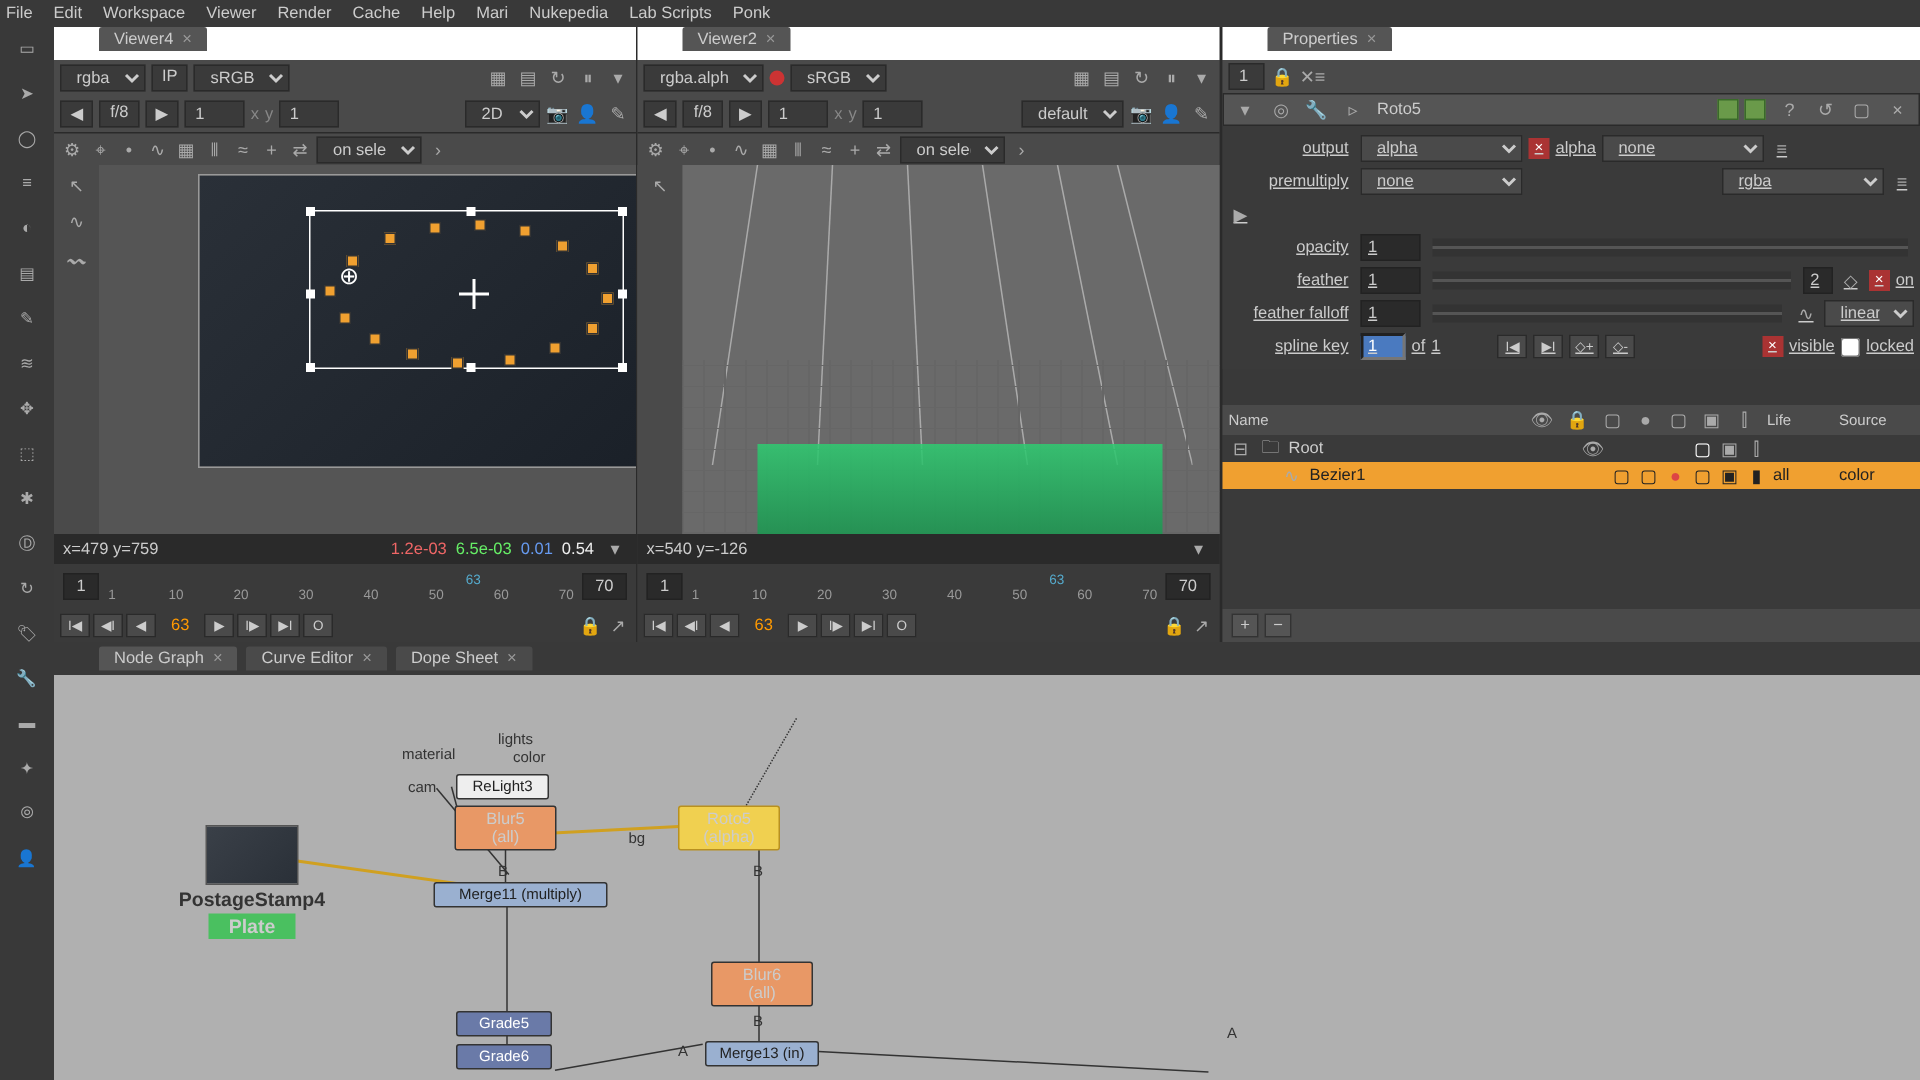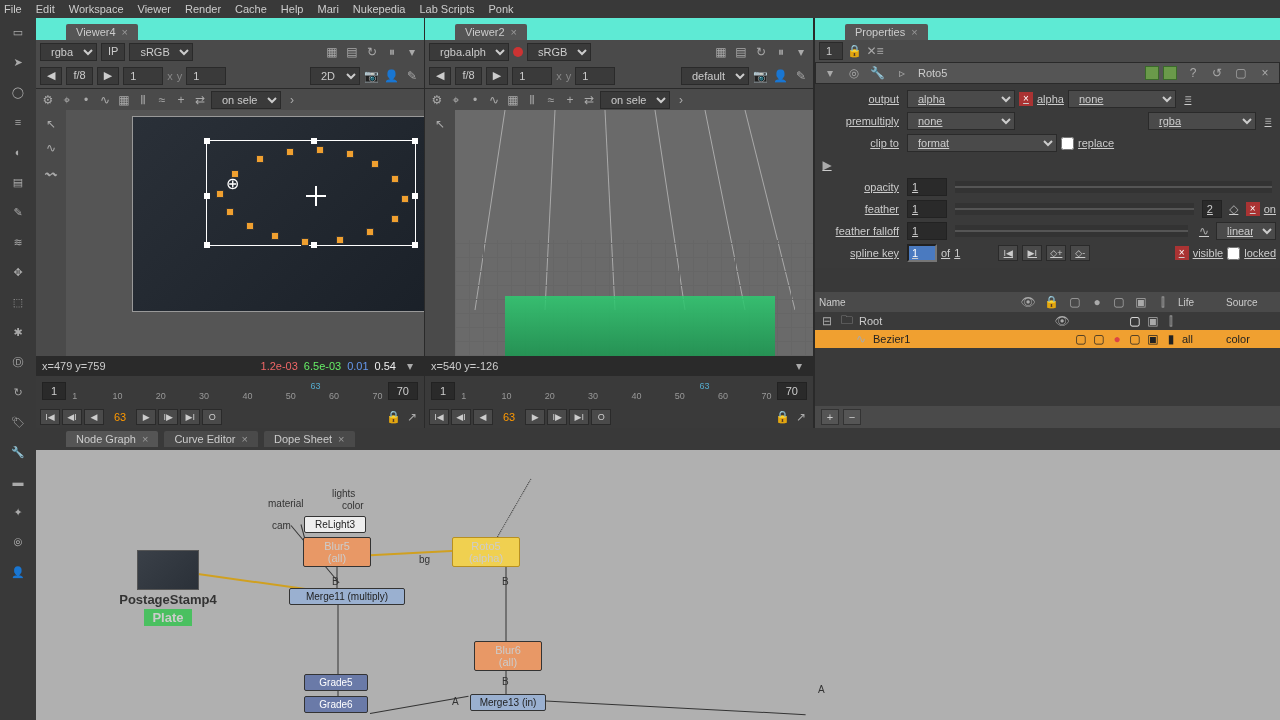--- a/index.html
+++ b/index.html
@@ -6,21 +6,21 @@
 body { background: #393939; width: 1280px; height: 720px; overflow: hidden; }
 .menubar { height: 18px; background: #393939; display: flex; align-items: center; padding: 0 4px; gap: 14px; }
 .menubar span { cursor: pointer; }
 .main-layout { display: flex; height: 702px; }
 .left-toolbar { width: 36px; background: #393939; display: flex; flex-direction: column; align-items: center; padding-top: 4px; gap: 10px; }
 .tool-icon { width: 20px; height: 20px; display: flex; align-items: center; justify-content: center; color: #aaa; cursor: pointer; }
 .content-area { flex: 1; display: flex; flex-direction: column; }
 .viewers-row { height: 410px; display: flex; }
 .viewer-panel { flex: 1; display: flex; flex-direction: column; border-right: 1px solid #2a2a2a; }
 .properties-panel { width: 466px; display: flex; flex-direction: column; border-left: 1px solid #2a2a2a; }
-.panel-tabs { height: 22px; background: #5eead4; display: flex; align-items: flex-end; padding-left: 30px; gap: 6px; }
+.panel-tabs { height: 22px; background: #ffffff; display: flex; align-items: flex-start; padding-left: 30px; gap: 6px; }
 .panel-tab { background: #4a4a4a; padding: 2px 10px; display: flex; align-items: center; gap: 6px; border-radius: 2px 2px 0 0; }
 .panel-tab.active { background: #555; }
 .close-x { color: #999; cursor: pointer; }
 .viewer-toolbar { height: 24px; background: #4a4a4a; display: flex; align-items: center; padding: 0 4px; gap: 4px; }
 .tb-btn, .tb-sel, .tb-input { background: #3a3a3a; border: 1px solid #2a2a2a; color: #ccc; padding: 1px 6px; height: 18px; cursor: pointer; }
 .tb-sel { min-width: 50px; }
 .tb-input { width: 40px; }
 .red-dot { width: 10px; height: 10px; background: #c33; border-radius: 50%; }
 .viewer-toolbar2 { height: 22px; background: #4a4a4a; display: flex; align-items: center; padding: 0 4px; gap: 3px; border-top: 1px solid #2a2a2a;}
 .small-icon { width: 16px; height: 16px; display: flex; align-items: center; justify-content: center; cursor: pointer; color: #aaa; font-size: 12px; }
@@ -53,21 +53,21 @@
 .node { position: absolute; border: 1px solid #333; border-radius: 2px; padding: 2px 6px; font-size: 10px; text-align: center; cursor: pointer; }
 .node.blue { background: #6a7aa8; color: #fff; }
 .node.orange { background: #e89866; color: #222; }
 .node.yellow { background: #f0d050; color: #222; border: 1px solid #b89020; }
 .node.ltblue { background: #9ab0d0; color: #222; }
 .node.white { background: #eee; color: #222; }
 .node-label { position: absolute; font-size: 10px; color: #333; }
 .postage { position: absolute; left: 82px; top: 100px; width: 100px; }
 .postage-thumb { width: 62px; height: 40px; background: linear-gradient(135deg, #3a4048, #2a3038); border: 1px solid #555; margin: 0 auto; }
 .postage-label { text-align: center; font-weight: bold; font-size: 13px; margin-top: 2px; }
-.postage-plate { text-align: center; font-weight: bold; font-size: 13px; background: #4ac060; padding: 1px 4px; width: 48px; margin: 2px auto; }
+.postage-plate { text-align: center; font-weight: bold; font-size: 13px; background: #4ac060; padding: 1px 4px; width: 58px; margin: 2px auto; }
 .edge { position: absolute; border-top: 1px solid #333; transform-origin: left center; pointer-events: none; }
 .edge.ylw { border-top: 2px solid #d0a020; }
 .props-header { height: 22px; background: #4a4a4a; display: flex; align-items: center; padding: 0 4px; gap: 4px; }
 .roto-header { height: 22px; background: #555; display: flex; align-items: center; padding: 0 6px; gap: 8px; border: 1px solid #2a2a2a; }
 .roto-header-icons { display: flex; gap: 4px; }
 .green-sq { width: 14px; height: 14px; background: #6a9a4a; border: 1px solid #3a6a2a; }
 .prop-tabs { height: 24px; background: #3a3a3a; display: flex; align-items: center; gap: 0; border-bottom: 1px solid #2a2a2a; }
 .prop-tab { padding: 4px 12px; cursor: pointer; border-right: 1px solid #2a2a2a; }
 .prop-tab.active { background: #4a4a4a; }
 .prop-body { background: #3a3a3a; padding: 4px; }
@@ -391,26 +391,20 @@
             <span class="small-icon">≡</span>
           </div>
           <div class="prop-row">
             <span class="prop-label">premultiply</span>
             <select class="prop-sel" style="width:108px"><option>none</option></select>
             <div style="flex:1"></div>
             <select class="prop-sel" style="width:108px"><option>rgba</option></select>
             <span class="small-icon">≡</span>
           </div>
           <div class="prop-row">
-            <span class="prop-label">clip to</span>
-            <select class="prop-sel" style="width:150px"><option>format</option></select>
-            <input type="checkbox" style="">
-            <span>replace</span>
-          </div>
-          <div class="prop-row">
               <span class="small-icon">▶</span>
             </div>
           <div class="prop-row">
             <span class="prop-label">opacity</span>
             <input class="prop-input" style="width: 40px;" value="1">
             <div class="slider"></div>
           </div>
           <div class="prop-row">
             <span class="prop-label">feather</span>
             <input class="prop-input" style="width: 40px;" value="1">

